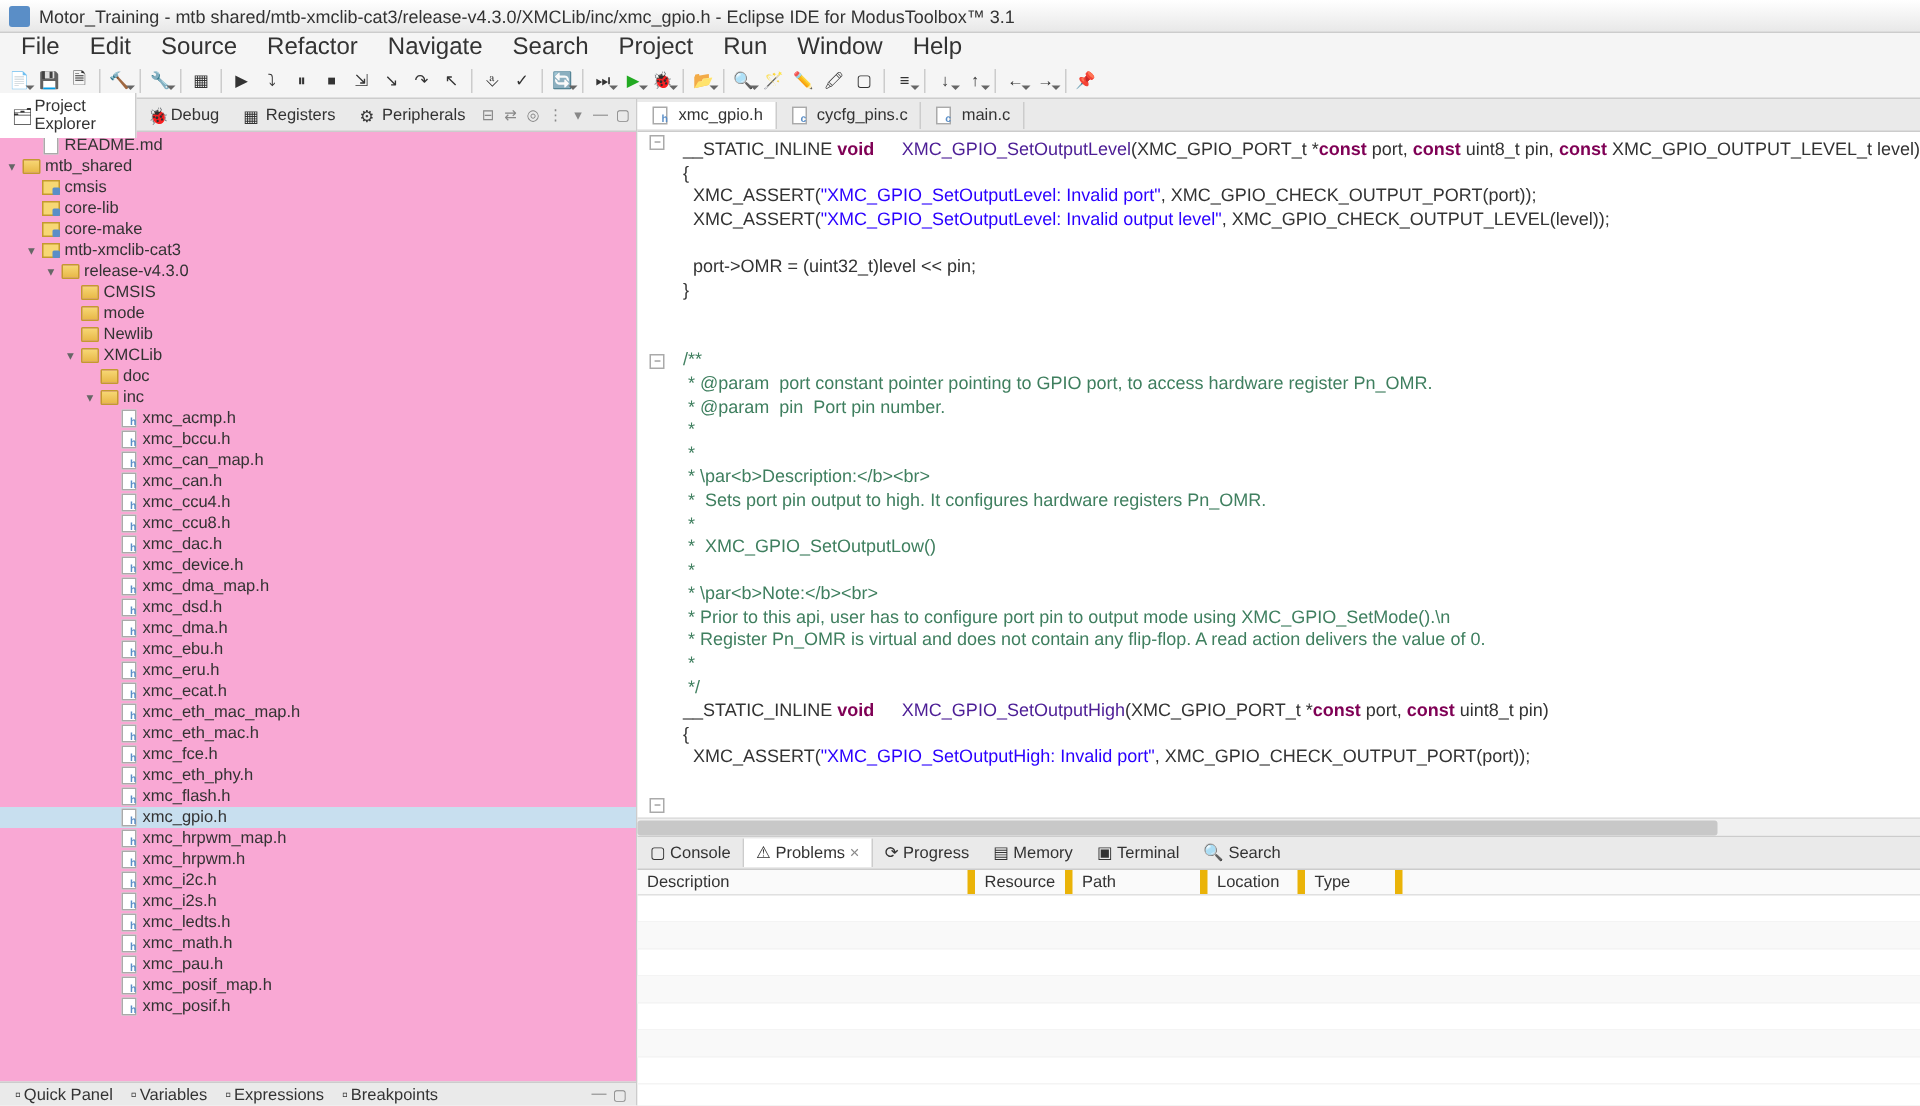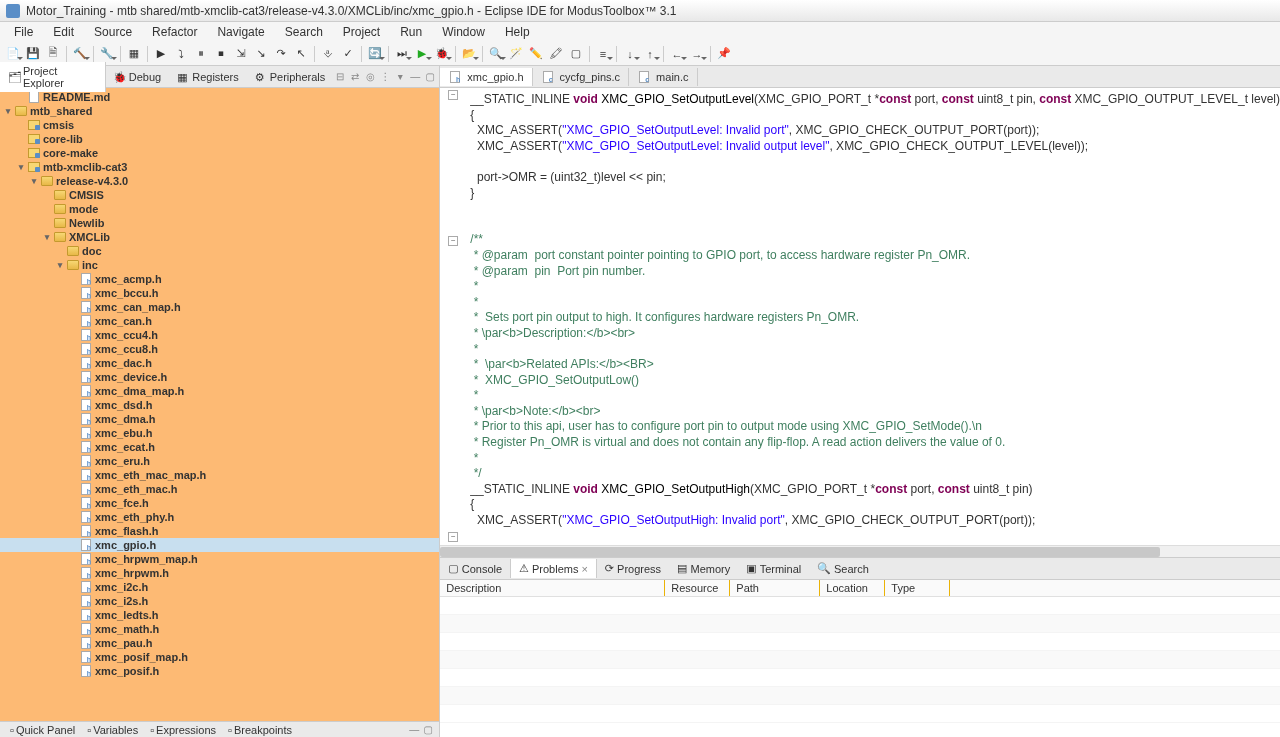--- a/index.html
+++ b/index.html
@@ -1,60 +1,60 @@
 <!DOCTYPE html>
 <html><head>
 <meta charset="utf-8">
 <style>
 * { margin: 0; padding: 0; box-sizing: border-box; font-family: "Segoe UI", Tahoma, sans-serif; }
 body { background: #f0f0f0; font-size: 11px; color: #333; overflow: hidden; width: 1280px; height: 737px; }
 .titlebar { height: 22px; background: linear-gradient(#fff, #e8e8e8); border-bottom: 1px solid #ccc; display: flex; align-items: center; padding: 0 6px; font-size: 12px; }
 .titlebar-icon { width: 14px; height: 14px; background: #5a8ec7; margin-right: 6px; border-radius: 2px; }
-.menubar { height: 20px; background: #f5f5f5; display: flex; align-items: center; padding: 0 4px; font-size: 12px; }
+.menubar { height: 20px; background: #f5f5f5; display: flex; align-items: center; padding: 0 4px; font-size: 16px; }
 .menubar span { padding: 2px 10px; cursor: default; }
 .toolbar { height: 24px; background: #f5f5f5; border-bottom: 1px solid #ccc; display: flex; align-items: center; padding: 2px 4px; gap: 2px; }
 .tb-btn { width: 18px; height: 18px; display: inline-flex; align-items: center; justify-content: center; border: 1px solid transparent; position: relative; }
 .tb-sep { width: 1px; height: 16px; background: #ccc; margin: 0 2px; }
 .tb-arrow::after { content: ""; position: absolute; right: -2px; bottom: 2px; border-left: 3px solid transparent; border-right: 3px solid transparent; border-top: 3px solid #666; }
 .main { display: flex; height: calc(100% - 66px); }
 .left { width: 504px; display: flex; flex-direction: column; border-right: 1px solid #ccc; }
 .left-tabs { height: 22px; background: #eaeaea; border-bottom: 1px solid #ccc; display: flex; align-items: center; font-size: 11px; position: relative; }
 .tab { padding: 3px 8px; display: flex; align-items: center; gap: 3px; cursor: default; }
 .tab.active { background: #fff; border-right: 1px solid #ccc; }
 .tab-icon { width: 12px; height: 12px; display: inline-block; }
 .view-toolbar { margin-left: auto; display: flex; gap: 1px; padding-right: 2px; }
 .vt-btn { width: 14px; height: 14px; display: inline-flex; align-items: center; justify-content: center; color: #888; font-size: 10px; }
-.tree { flex: 1; overflow-y: auto; background: #fdba74; padding: 2px 0; font-size: 11px; font-weight: bold; }
+.tree { flex: 1; overflow-y: auto; background: #f9a8d4; padding: 2px 0; font-size: 11px; }
 .tree-row { display: flex; align-items: center; height: 14px; padding: 0 2px; }
 .tree-row.selected { background: #c8dfef; }
 .expander { width: 12px; height: 12px; display: inline-flex; align-items: center; justify-content: center; color: #666; font-size: 9px; user-select: none; }
 .node-icon { width: 14px; height: 12px; display: inline-flex; align-items: center; justify-content: center; margin-right: 2px; }
 .indent { display: inline-block; }
 .bottom-tabs { height: 16px; background: #eaeaea; border-top: 1px solid #ccc; display: flex; align-items: center; font-size: 11px; padding: 0 4px; }
 .bottom-tabs .btab { padding: 0 6px; display: flex; align-items: center; gap: 2px; }
 .right { flex: 1; display: flex; flex-direction: column; }
 .editor-tabs { height: 22px; background: #eaeaea; border-bottom: 1px solid #ccc; display: flex; align-items: center; font-size: 11px; }
 .etab { padding: 3px 8px; display: flex; align-items: center; gap: 3px; border-right: 1px solid #ccc; }
 .etab.active { background: #fff; }
 .editor { flex: 1; background: #fff; overflow: auto; font-family: Consolas, "Courier New", monospace; font-size: 12px; line-height: 1.3; position: relative; padding: 4px 0 4px 30px; }
 .gutter { position: absolute; left: 0; top: 0; width: 22px; }
 .fold { position: absolute; left: 8px; width: 10px; height: 10px; border: 1px solid #aaa; background: #fff; font-size: 8px; line-height: 8px; text-align: center; color: #666; }
 .code-line { white-space: pre; }
 .kw { color: #7f0055; font-weight: bold; }
-.type { color: #000000; }
+.type { color: #4c1d95; margin-left: 15px; }
 .str { color: #2a00ff; }
 .cmt { color: #3f7f5f; }
 .bottom-panel { height: 180px; border-top: 1px solid #ccc; background: #fff; display: flex; flex-direction: column; }
 .bp-tabs { height: 22px; background: #eaeaea; border-bottom: 1px solid #ccc; display: flex; align-items: center; font-size: 11px; }
 .bp-tab { padding: 3px 8px; display: flex; align-items: center; gap: 3px; }
 .bp-tab.active { background: #fff; border-right: 1px solid #ccc; border-left: 1px solid #ccc; }
 .bp-status { padding: 2px 6px; font-size: 11px; color: #555; }
 .bp-table { flex: 1; }
 .bp-table-header { display: flex; border-bottom: 1px solid #e0e0e0; background: #fafafa; }
-.bp-th { padding: 2px 6px; border-right: 1px solid #eab308; font-size: 11px; }
+.bp-th { padding: 2px 6px; border-right: 5px solid #eab308; font-size: 11px; }
 .bp-rows { flex: 1; }
 .bp-row { height: 18px; border-bottom: 1px solid #f4f4f4; }
 .bp-row:nth-child(even) { background: #f9f9f9; }
 .scroller { height: 12px; background: #f0f0f0; border-top: 1px solid #ddd; position: relative; }
 .scroller-thumb { position: absolute; left: 0; width: 720px; height: 10px; top: 1px; background: #c8c8c8; border-radius: 2px; }
 
 .i-folder { display:inline-block; width:12px; height:10px; background: linear-gradient(#f7d774,#e8b848); border:1px solid #c49a2e; border-radius:1px; }
 .i-file-c { display:inline-block; width:10px; height:12px; background:#fff; border:1px solid #aaa; position:relative; }
 .i-file-c::after { content:"c"; position:absolute; right:-1px; bottom:-1px; font-size:7px; color:#5a8ec7; font-weight:bold; }
 .i-file-h { display:inline-block; width:10px; height:12px; background:#fff; border:1px solid #aaa; position:relative; }
@@ -361,29 +361,29 @@
             <span class="i-file-h"></span>
           </span>
           <span>xmc_ebu.h</span>
         </div>
         <div class="tree-row">
           <span class="indent" style="width: 65px;"></span>
           <span class="expander"></span>
           <span class="node-icon">
             <span class="i-file-h"></span>
           </span>
+          <span>xmc_eru.h</span>
+        </div>
+        <div class="tree-row">
+          <span class="indent" style="width: 65px;"></span>
+          <span class="expander"></span>
+          <span class="node-icon">
+            <span class="i-file-h"></span>
+          </span>
           <span>xmc_ecat.h</span>
-        </div>
-        <div class="tree-row">
-          <span class="indent" style="width: 65px;"></span>
-          <span class="expander"></span>
-          <span class="node-icon">
-            <span class="i-file-h"></span>
-          </span>
-          <span>xmc_eru.h</span>
         </div>
         <div class="tree-row">
           <span class="indent" style="width: 65px;"></span>
           <span class="expander"></span>
           <span class="node-icon">
             <span class="i-file-h"></span>
           </span>
           <span>xmc_eth_mac_map.h</span>
         </div>
         <div class="tree-row">
@@ -559,24 +559,23 @@
 <div class="code-line"> </div>
 <div class="code-line">  port-&gt;OMR = (uint32_t)level &lt;&lt; pin;</div>
 <div class="code-line">}</div>
 <div class="code-line"> </div>
 <div class="code-line"> </div>
 <div class="code-line cmt">/**</div>
 <div class="code-line cmt"> * @param  port constant pointer pointing to GPIO port, to access hardware register Pn_OMR.</div>
 <div class="code-line cmt"> * @param  pin  Port pin number.</div>
 <div class="code-line cmt"> *</div>
 <div class="code-line cmt"> *</div>
+<div class="code-line cmt"> * \par&lt;b&gt;Description:&lt;/b&gt;&lt;br&gt;</div>
 <div class="code-line cmt"> *  Sets port pin output to high. It configures hardware registers Pn_OMR.</div>
-<div class="code-line cmt"> * \par&lt;b&gt;Description:&lt;/b&gt;&lt;br&gt;</div>
 <div class="code-line cmt"> *</div>
-<div class="code-line cmt"> *  \par&lt;b&gt;Related APIs:&lt;/b&gt;&lt;BR&gt;</div>
 <div class="code-line cmt"> *  XMC_GPIO_SetOutputLow()</div>
 <div class="code-line cmt"> *</div>
 <div class="code-line cmt"> * \par&lt;b&gt;Note:&lt;/b&gt;&lt;br&gt;</div>
 <div class="code-line cmt"> * Prior to this api, user has to configure port pin to output mode using XMC_GPIO_SetMode().\n</div>
 <div class="code-line cmt"> * Register Pn_OMR is virtual and does not contain any flip-flop. A read action delivers the value of 0.</div>
 <div class="code-line cmt"> *</div>
 <div class="code-line cmt"> */</div>
 <div class="code-line"><span>__STATIC_INLINE </span><span class="kw">void</span><span class="type"> XMC_GPIO_SetOutputHigh</span><span>(XMC_GPIO_PORT_t *</span><span class="kw">const</span><span> port, </span><span class="kw">const</span><span> uint8_t pin)</span></div>
 <div class="code-line">{</div>
 <div class="code-line"><span>  XMC_ASSERT(</span><span class="str">"XMC_GPIO_SetOutputHigh: Invalid port"</span><span>, XMC_GPIO_CHECK_OUTPUT_PORT(port));</span></div>

